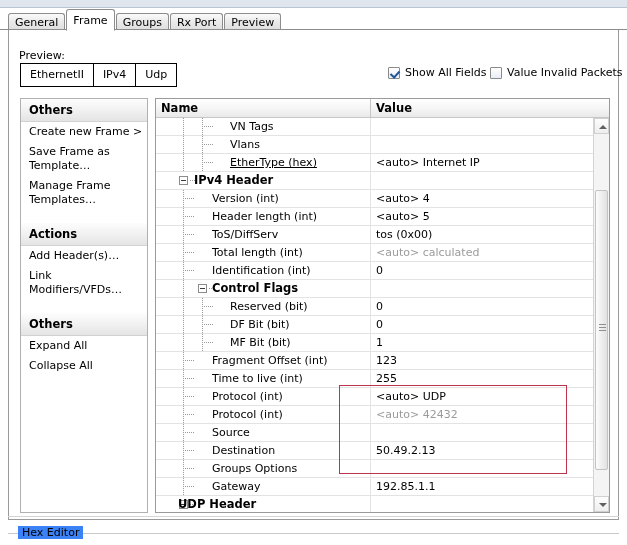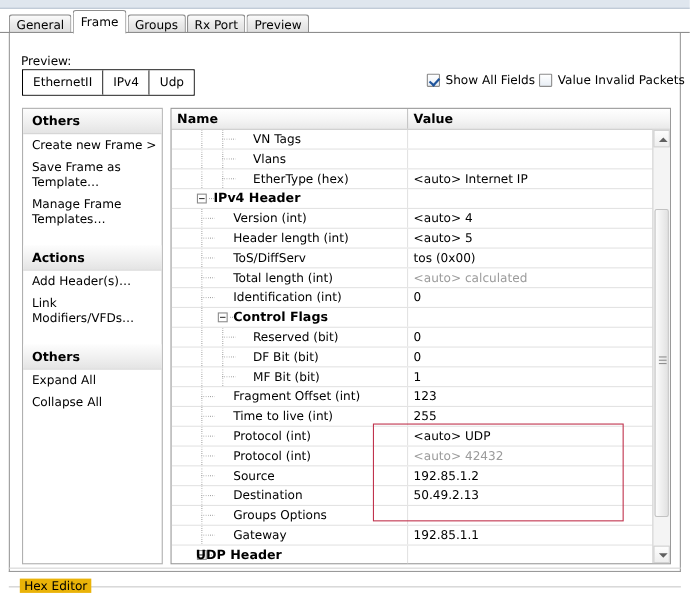--- a/index.html
+++ b/index.html
@@ -165,21 +165,21 @@
   }
   #vthumb .grip{position:absolute;left:3px;top:133px;width:7px;height:7px;}
   #vthumb .grip i{display:block;height:1px;margin-bottom:2px;background:#8f8f8f;}
 
   
   #hexgroup{
     position:absolute;left:8px;top:523px;width:611px;height:22px;
     box-sizing:border-box;
   }
   #hexgroup .gbline{position:absolute;left:0;top:10px;width:611px;height:1px;background:#c9c9c9;}
-  #hexgroup .gblabel{position:absolute;left:10px;top:3px;background:#eab308;padding:0 4px;font-size:11px;color:#000;}
+  #hexgroup .gblabel{position:absolute;left:10px;top:3px;background:#3b82f6;padding:0 4px;font-size:11px;color:#000;}
   #bottomsep{position:absolute;left:8px;top:516px;width:611px;height:1px;background:#d5d5d5;}
 </style>
 </head>
 <body>
 
 <div id="app">
 
   <div class="topstrip"></div>
   <div class="topstrip-line"></div>
 
@@ -248,21 +248,21 @@
             <div class="hline" style="left: 46px; top: 8px; width: 12px;"></div>
             <span class="lbl" style="left: 74px;">Vlans</span>
           </div>
           <div class="tval"></div>
         </div>
         <div class="trow">
           <div class="tname">
             <div class="vline" style="left: 27px; top: 0px; height: 18px;"></div>
             <div class="vline" style="left: 46px; top: 0px; height: 18px;"></div>
             <div class="hline" style="left: 46px; top: 8px; width: 12px;"></div>
-            <span class="lbl" style="left: 74px;">EtherType (hex)</span>
+            <span class="lbl" style="left: 74px; text-decoration: underline;">EtherType (hex)</span>
           </div>
           <div class="tval">&lt;auto&gt; Internet IP</div>
         </div>
         <div class="trow">
           <div class="tname bold">
             <span class="exp" style="left: 23px;"></span>
             <div class="hline" style="left: 34px; top: 8px; width: 5px;"></div>
             <span class="lbl" style="left: 38px;">IPv4 Header</span>
           </div>
           <div class="tval"></div>
@@ -374,21 +374,20 @@
             <span class="lbl" style="left: 56px;">Protocol (int)</span>
           </div>
           <div class="tval auto-dim">&lt;auto&gt; 42432</div>
         </div>
         <div class="trow">
           <div class="tname">
             <div class="vline" style="left: 27px; top: 0px; height: 18px;"></div>
             <div class="hline" style="left: 27px; top: 8px; width: 12px;"></div>
             <span class="lbl" style="left: 56px;">Source</span>
           </div>
-          <div class="tval">192.85.1.2</div>
         </div>
         <div class="trow">
           <div class="tname">
             <div class="vline" style="left: 27px; top: 0px; height: 18px;"></div>
             <div class="hline" style="left: 27px; top: 8px; width: 12px;"></div>
             <span class="lbl" style="left: 56px;">Destination</span>
           </div>
           <div class="tval">50.49.2.13</div>
         </div>
         <div class="trow">

